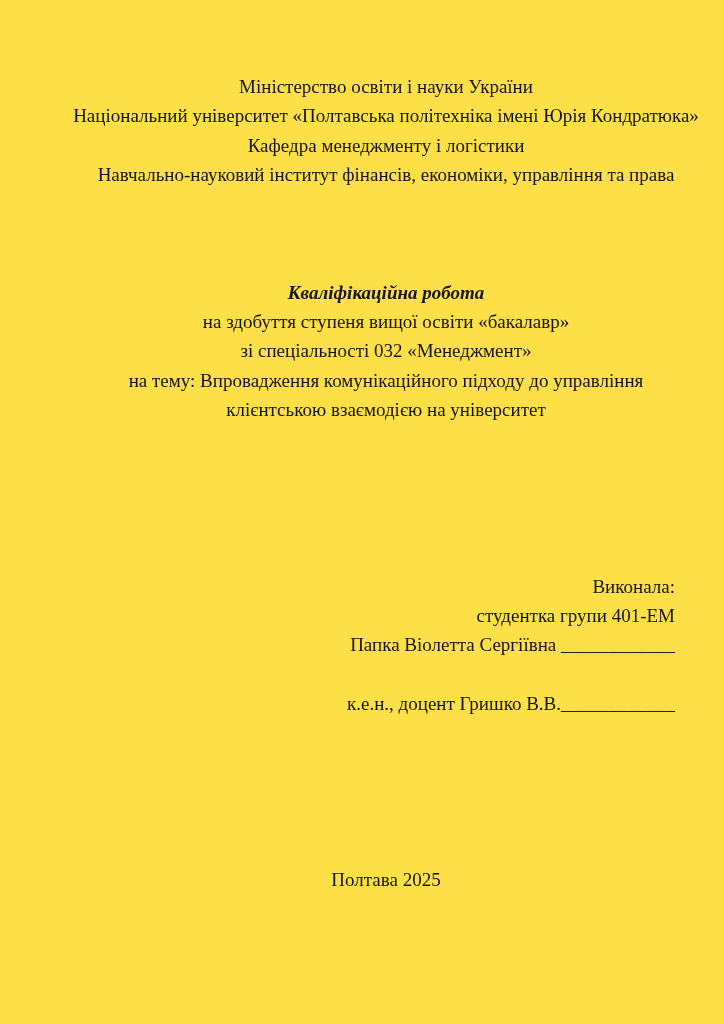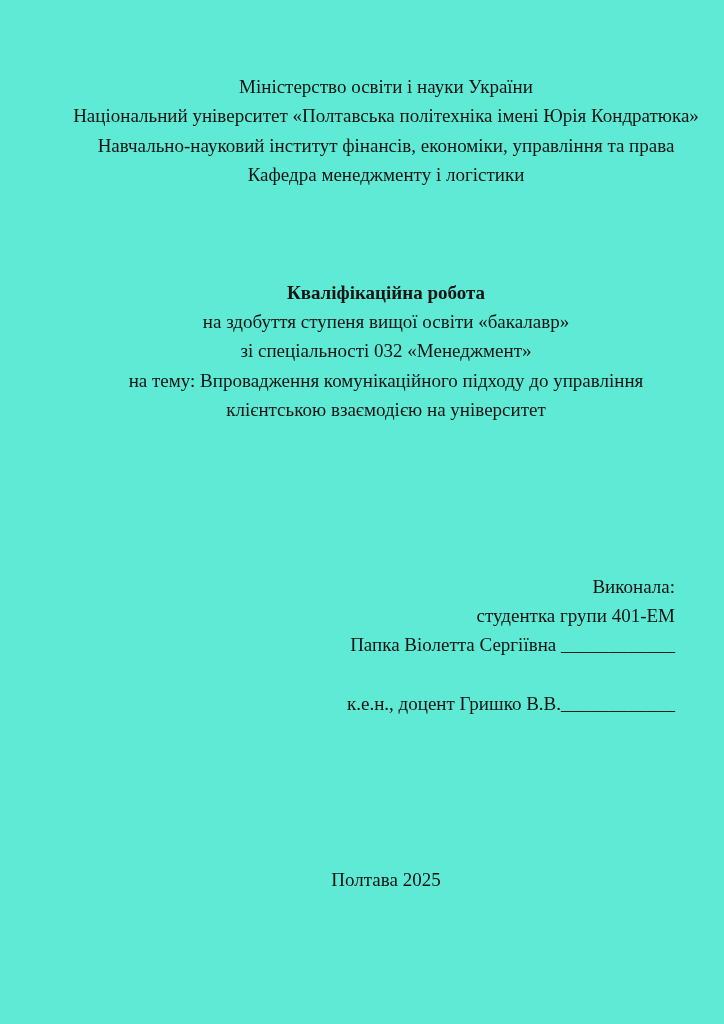--- a/index.html
+++ b/index.html
@@ -8,53 +8,53 @@
     padding: 0;
     background: #ffffff;
   }
   .page {
     position: relative;
     width: 724px;
     height: 1024px;
     box-sizing: border-box;
     margin: 0;
     padding: 72px 49px 0 97px;
-    background: #5eead4;
+    background: #fde047;
     color: #141414;
     font-family: "Liberation Serif", "DejaVu Serif", serif;
     font-size: 19px;
     line-height: 29.4px;
     overflow: hidden;
   }
   .block { margin: 0; }
   
   .center {
     display: flex;
     flex-direction: column;
     align-items: center;
   }
   .line { white-space: nowrap; }
-  .bold { font-weight: bold; }
+  .bold { font-weight: bold; font-style: italic; }
   .header-block   { margin-bottom: 88px; }
   .title-block    { margin-bottom: 147px; }
   .executor-block { margin-bottom: 29px; }
   .supervisor-block { margin-bottom: 147px; }
   
   .signature { margin-left: 240px; text-align: right; }
 </style>
 </head>
 <body>
 
 <div class="page">
 
   <div class="block center header-block">
     <div class="line">Міністерство освіти і науки України</div>
     <div class="line">Національний університет «Полтавська політехніка імені Юрія Кондратюка»</div>
+    <div class="line">Кафедра менеджменту і логістики</div>
     <div class="line">Навчально-науковий інститут фінансів, економіки, управління та права</div>
-    <div class="line">Кафедра менеджменту і логістики</div>
   </div>
 
   <div class="block center title-block">
     <div class="line bold">Кваліфікаційна робота</div>
     <div class="line">на здобуття ступеня вищої освіти «бакалавр»</div>
     <div class="line">зі спеціальності 032 «Менеджмент»</div>
     <div class="line">на тему: Впровадження комунікаційного підходу до управління</div>
     <div class="line">клієнтською взаємодією на університет</div>
   </div>
 

